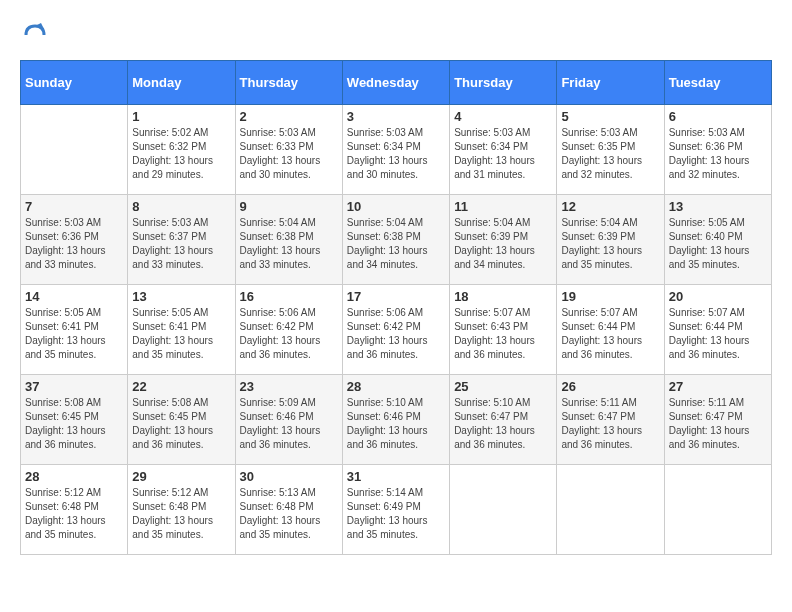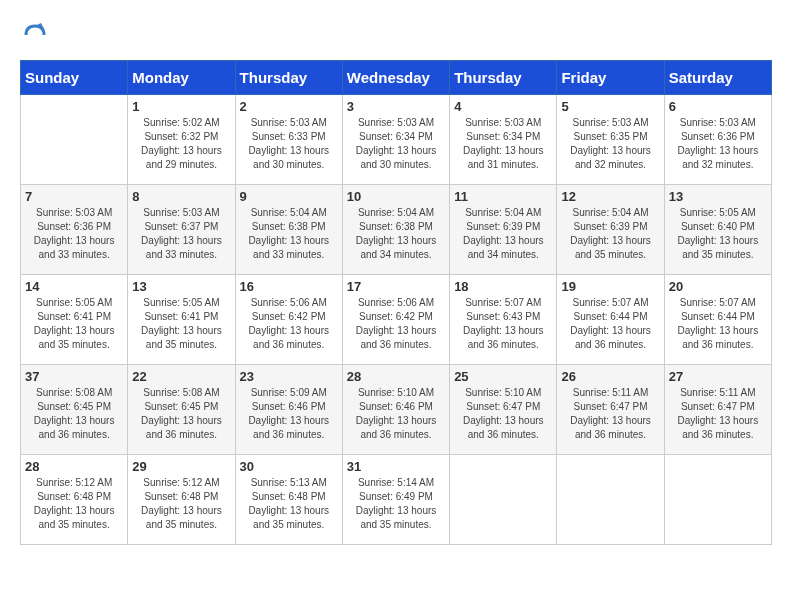--- a/index.html
+++ b/index.html
@@ -43,25 +43,25 @@
     .location {
       font-size: 15px;
       color: #555;
     }
     table {
       width: 100%;
       border-collapse: collapse;
       table-layout: fixed;
     }
     thead th {
-      background-color: #1d4ed8;
+      background-color: #3b82f6;
       color: #fff;
-      font-size: 15px;
+      font-size: 13px;
       font-weight: bold;
-      padding: 8px 4px;
+      padding: 14px 4px;
       text-align: left;
       border: 1px solid #2a6ab0;
     }
     tbody td {
       vertical-align: top;
       padding: 4px 4px;
       border: 1px solid #ccc;
       font-size: 10.5px;
       color: #333;
       height: 90px;
@@ -74,21 +74,20 @@
       font-size: 13px;
       font-weight: bold;
       color: #333;
       display: block;
       margin-bottom: 2px;
     }
     .day-info {
       font-size: 10px;
       color: #444;
       line-height: 1.4;
-      text-align: center;
     }
     .empty { background: #fff !important; }
   </style>
 </head>
 <body>
 
 <div class="header">
   <div class="logo">
     <svg class="logo-icon" viewBox="0 0 40 40" xmlns="http://www.w3.org/2000/svg">
       <path d="M8 20 Q8 8 20 8 Q32 8 32 20" fill="none" stroke="#3a7dc9" stroke-width="4"></path>
@@ -107,21 +106,21 @@
 
 <table>
   <thead>
     <tr>
     <th>Sunday</th>
         <th>Monday</th>
         <th>Thursday</th>
         <th>Wednesday</th>
         <th>Thursday</th>
         <th>Friday</th>
-        <th>Saturday</th>
+        <th>Tuesday</th>
       </tr>
   </thead>
   <tbody>
   <tr>
         <td class="empty"></td>
         <td>
         <span class="day-number">1</span>
         <div class="day-info">
           <div>Sunrise: 5:02 AM</div>
           <div>Sunset: 6:32 PM</div>

